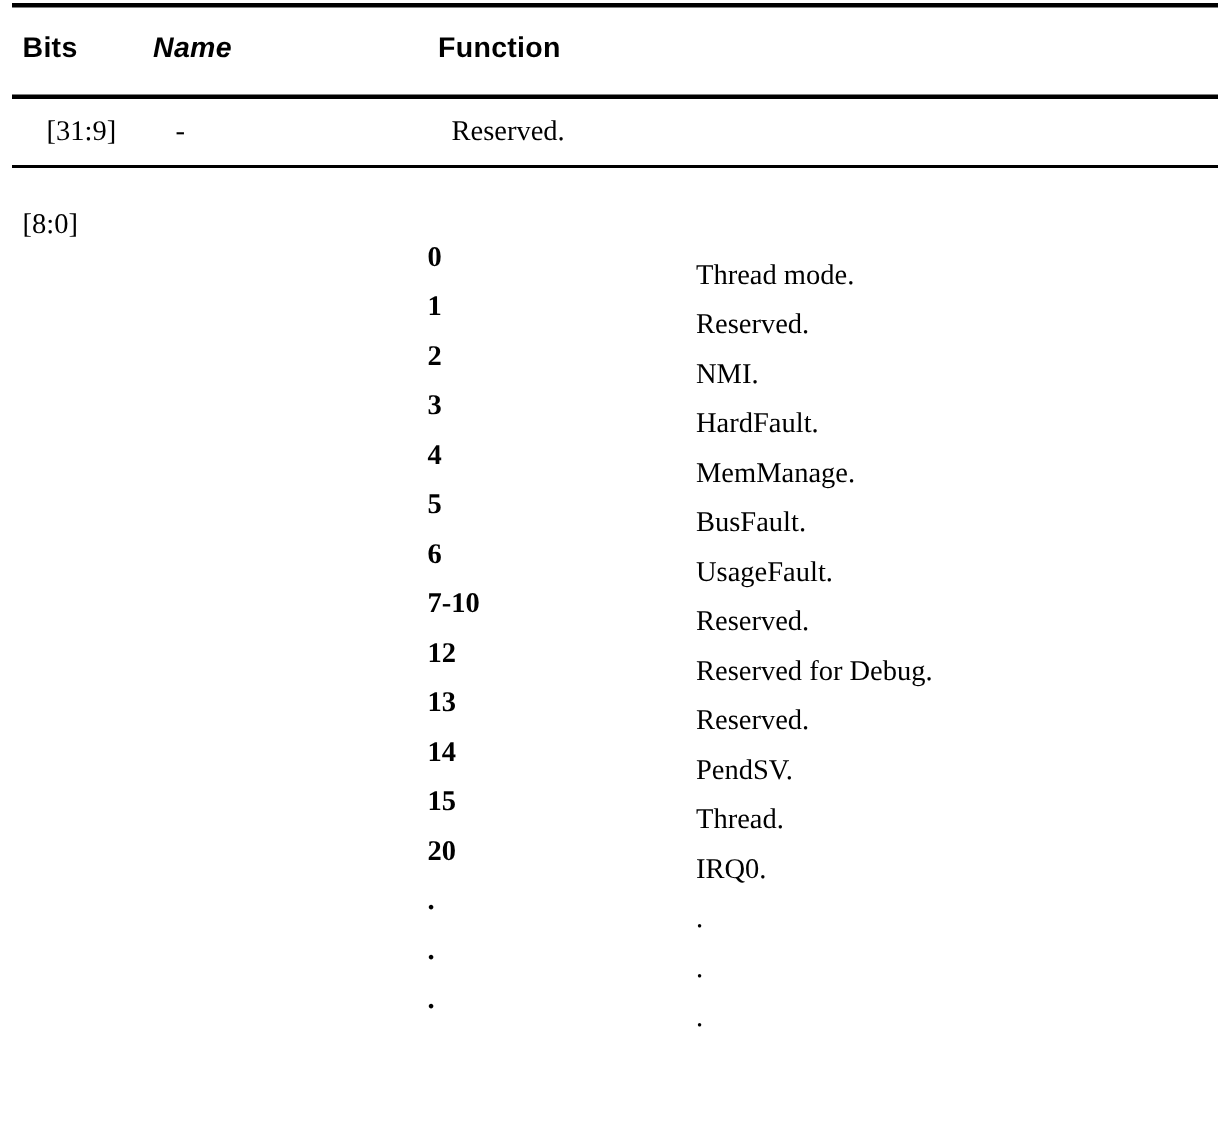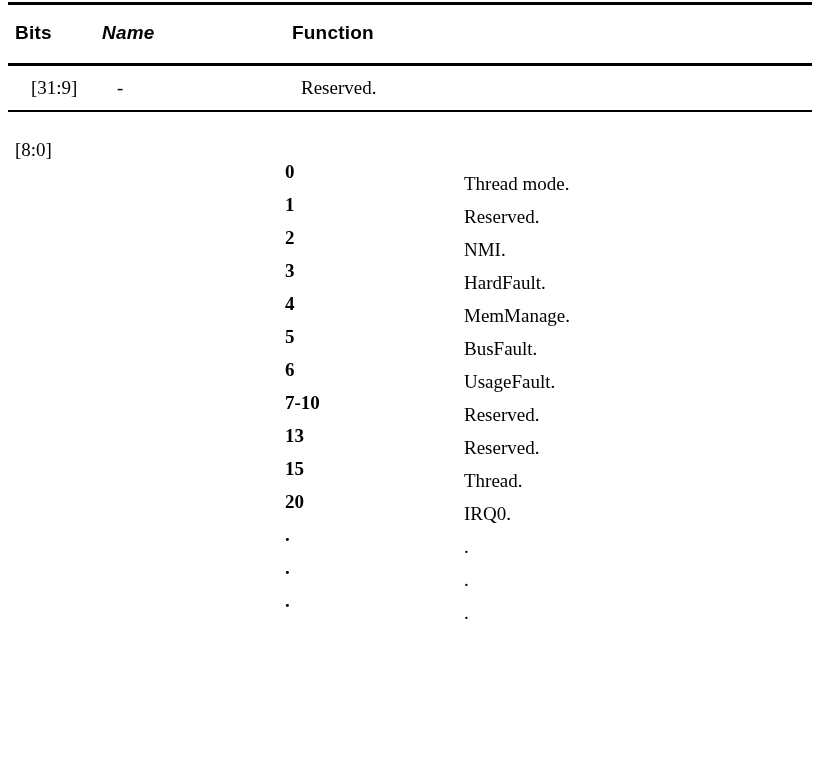--- a/index.html
+++ b/index.html
@@ -157,22 +157,30 @@
       </div>
       <div class="subrow">
         <span class="subnum">6</span>
         <span class="subdesc">UsageFault.</span>
       </div>
       <div class="subrow">
         <span class="subnum">7-10</span>
         <span class="subdesc">Reserved.</span>
       </div>
       <div class="subrow">
+        <span class="subnum">12</span>
+        <span class="subdesc">Reserved for Debug.</span>
+      </div>
+      <div class="subrow">
         <span class="subnum">13</span>
         <span class="subdesc">Reserved.</span>
+      </div>
+      <div class="subrow">
+        <span class="subnum">14</span>
+        <span class="subdesc">PendSV.</span>
       </div>
       <div class="subrow">
         <span class="subnum">15</span>
         <span class="subdesc">Thread.</span>
       </div>
       <div class="subrow">
         <span class="subnum">20</span>
         <span class="subdesc">IRQ0.</span>
       </div>
       <div class="subrow dots">

